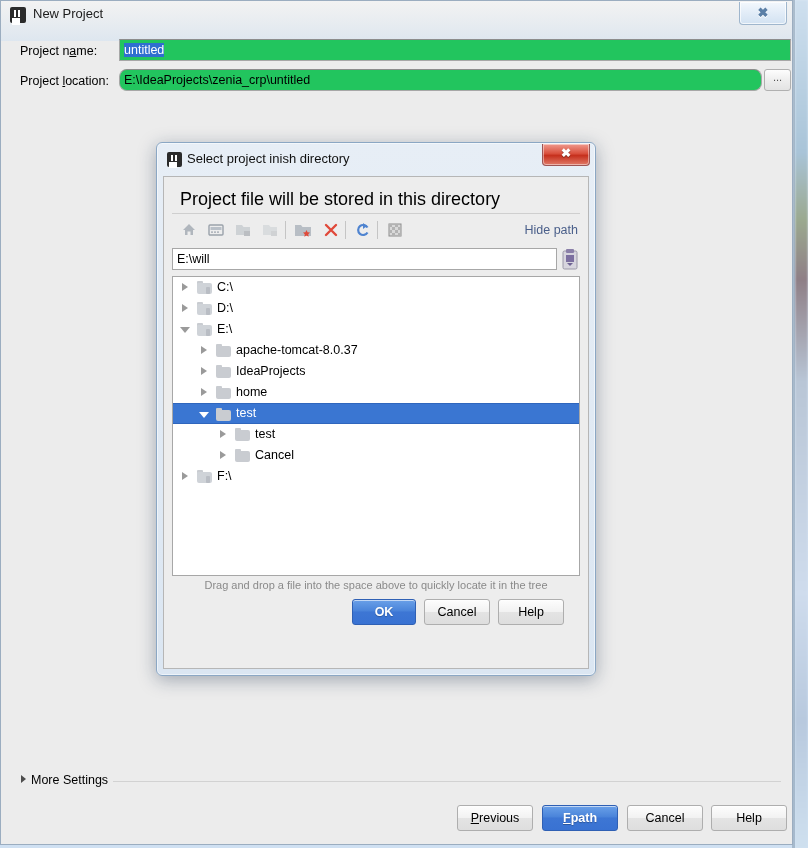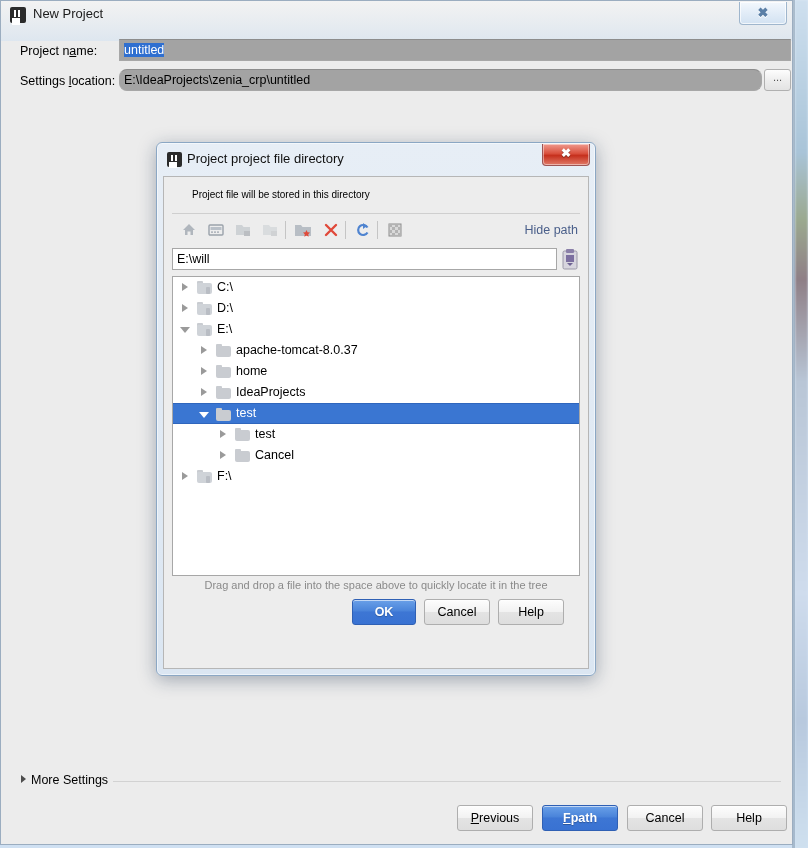--- a/index.html
+++ b/index.html
@@ -97,21 +97,21 @@
     position: absolute;
     font-size: 12.5px;
     color: #000;
     white-space: nowrap;
   }
   .mn { text-decoration: underline; }
 
   .textfield {
     position: absolute;
     box-sizing: border-box;
-    background: #a3a3a3;
+    background: #22c55e;
     border: 1px solid #a7a7a7;
     border-top-color: #8d8d8d;
     font-size: 12.5px;
     color: #000;
     padding: 0 4px;
     line-height: 20px;
     overflow: hidden;
     white-space: nowrap;
   }
   .sel-text {
@@ -226,22 +226,22 @@
     text-shadow: 0 1px 1px rgba(0,0,0,.4);
   }
   #dlg-body {
     position: absolute;
     left: 6px; top: 33px; right: 6px; bottom: 6px;
     background: #ededed;
     border: 1px solid #b6b6b6;
     box-sizing: border-box;
   }
   #dlg-prompt {
-    position: absolute; left: 28px; top: 12px;
-    font-size: 10px; color: #000;
+    position: absolute; left: 16px; top: 12px;
+    font-size: 18px; color: #000;
   }
   #dlg-sep {
     position: absolute; left: 8px; top: 36px; right: 8px;
     height: 1px; background: #cfcfcf;
   }
 
   
   #toolbar {
     position: absolute; left: 8px; top: 38px; right: 8px; height: 30px;
   }
@@ -389,37 +389,37 @@
     <div id="title-icon"></div>
     <div id="title-text">New Project</div>
     <div id="win-close">
       <div class="glyph">✖</div>
     </div>
   </div>
 
   <div class="form-label" style="left:19px; top:43px;"><span>Project n</span><span class="mn">a</span><span>me:</span></div>
   <div class="textfield" style="left:118px; top:38px; width:672px; height:22px;"><span class="sel-text">untitled</span></div>
 
-  <div class="form-label" style="left:19px; top:73px;"><span>Settings </span><span class="mn">l</span><span>ocation:</span></div>
+  <div class="form-label" style="left:19px; top:73px;"><span>Project </span><span class="mn">l</span><span>ocation:</span></div>
   <div class="textfield" style="left:118px; top:68px; width:643px; height:22px;border-radius:8px;">E:\IdeaProjects\zenia_crp\untitled</div>
   <div id="browse-btn">...</div>
 
   <div id="more-settings"><span class="tri"></span><span>More Settings</span></div>
   <div id="more-line"></div>
 
   <div class="btn" style="left:456px; top:804px; width:76px;"><span></span><span class="mn">P</span><span>revious</span></div>
   <div class="btn primary" style="left:541px; top:804px; width:76px;"><span></span><span class="mn">F</span><span>path</span></div>
   <div class="btn" style="left:626px; top:804px; width:76px;"><span>Cancel</span><span class="mn"></span><span></span></div>
   <div class="btn" style="left:710px; top:804px; width:76px;"><span>Help</span><span class="mn"></span><span></span></div>
 
   <div id="dialog">
 
     <div id="dlg-titlebar">
       <div id="dlg-icon"></div>
-      <div id="dlg-title">Project project file directory</div>
+      <div id="dlg-title">Select project inish directory</div>
       <div id="dlg-close">
         <div class="glyph">✖</div>
       </div>
     </div>
 
     <div id="dlg-body">
 
       <div id="dlg-prompt">Project file will be stored in this directory</div>
       <div id="dlg-sep"></div>
 
@@ -550,31 +550,31 @@
             <div class="tlabel" style="left: 63px;">apache-tomcat-8.0.37</div>
           </div>
           <div class="trow">
             <div class="twist" style="left: 25px;">
               <i></i>
             </div>
             <div class="ficon" style="left: 43px;">
               <span class="tab"></span>
               <span class="body"></span>
             </div>
+            <div class="tlabel" style="left: 63px;">IdeaProjects</div>
+          </div>
+          <div class="trow">
+            <div class="twist" style="left: 25px;">
+              <i></i>
+            </div>
+            <div class="ficon" style="left: 43px;">
+              <span class="tab"></span>
+              <span class="body"></span>
+            </div>
             <div class="tlabel" style="left: 63px;">home</div>
-          </div>
-          <div class="trow">
-            <div class="twist" style="left: 25px;">
-              <i></i>
-            </div>
-            <div class="ficon" style="left: 43px;">
-              <span class="tab"></span>
-              <span class="body"></span>
-            </div>
-            <div class="tlabel" style="left: 63px;">IdeaProjects</div>
           </div>
           <div class="trow sel">
             <div class="twist open" style="left: 25px;">
               <i></i>
             </div>
             <div class="ficon" style="left: 43px;">
               <span class="tab"></span>
               <span class="body"></span>
             </div>
             <div class="tlabel" style="left: 63px;">test</div>

